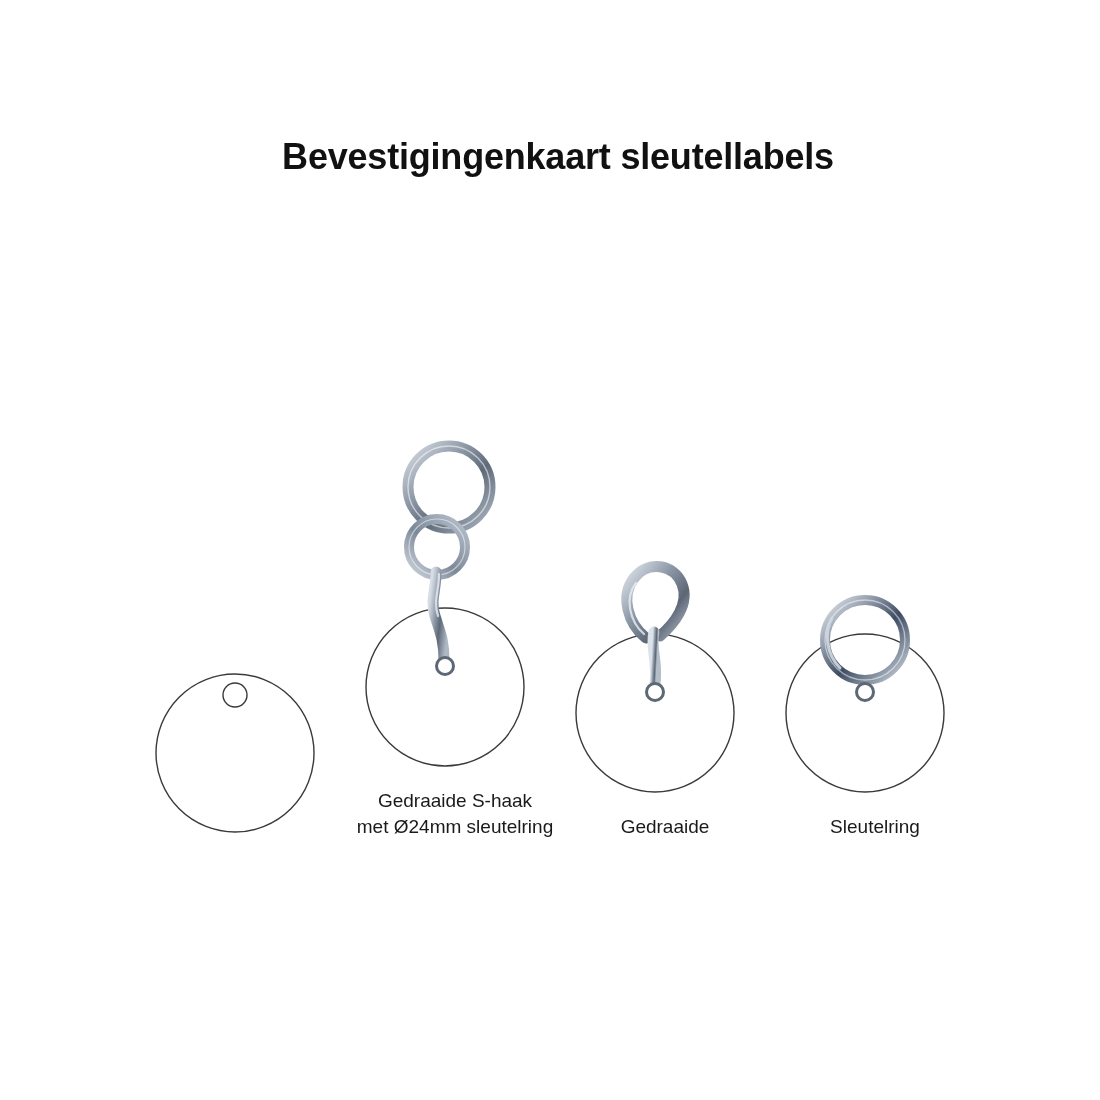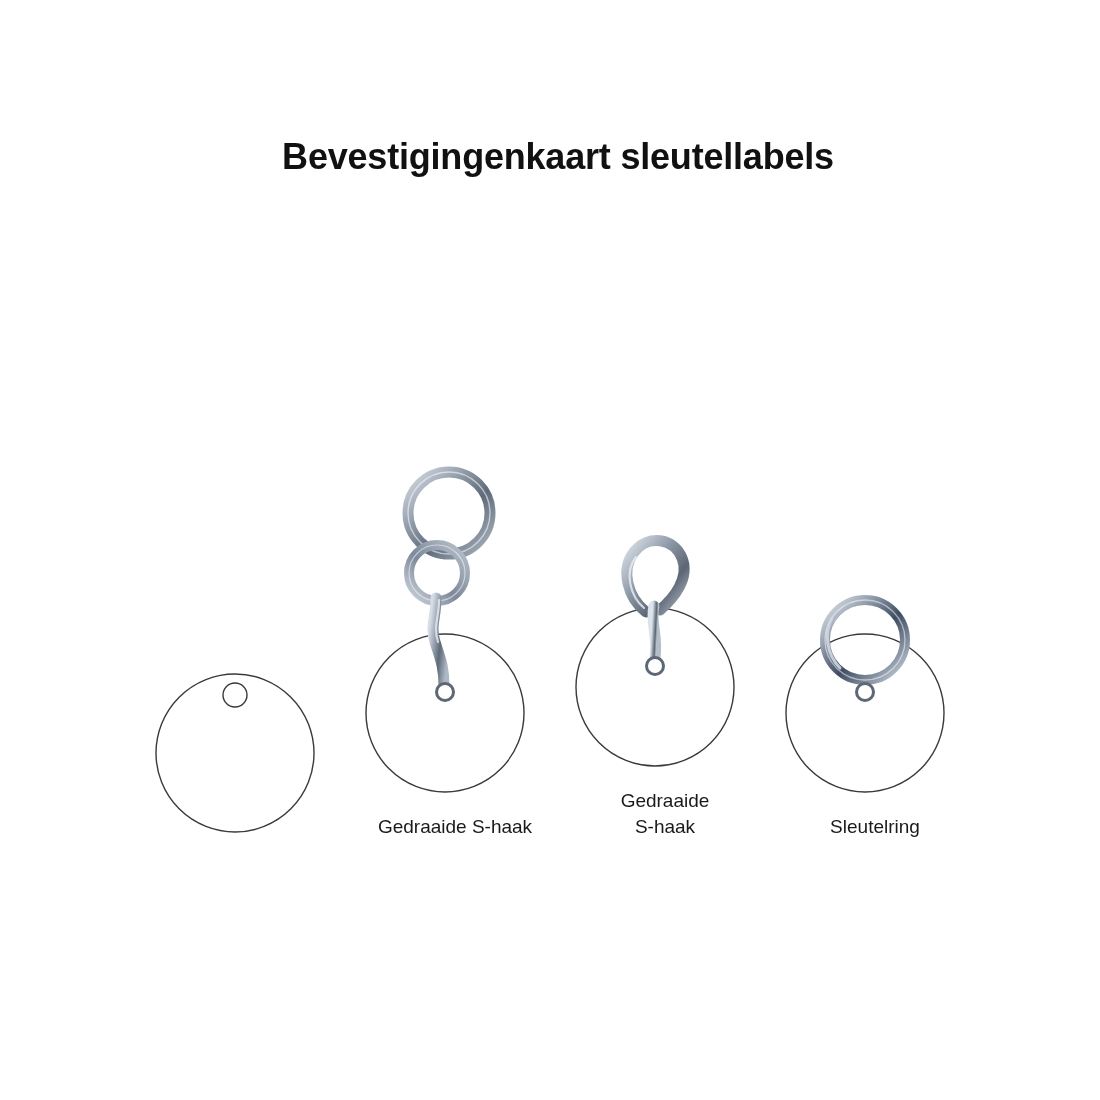--- a/index.html
+++ b/index.html
@@ -131,20 +131,21 @@
           <circle cx="97" cy="145" r="28" fill="none" stroke="#ffffff" stroke-width="1.2" opacity="0.5"></circle>
 
           <path d="M96 170 C 96 190, 90 198, 95 214 C 100 230, 104 238, 104 258" fill="none" stroke="url(#metal1)" stroke-width="11" stroke-linecap="round"></path>
           <path d="M99 172 C 99 190, 93 198, 98 214" fill="none" stroke="#e7ecf1" stroke-width="2.2" stroke-linecap="round" opacity="0.8"></path>
 
           <circle cx="105" cy="264" r="8.5" fill="#ffffff" stroke="#5d6775" stroke-width="3"></circle>
         </svg>
       </div>
       <div class="caption">
         <span>Gedraaide S-haak</span>
+        <span class="line2">met Ø24mm sleutelring</span>
       </div>
     </div>
 
     <div class="option">
       <div class="art">
         <svg viewBox="0 0 210 372" xmlns="http://www.w3.org/2000/svg">
           <defs>
             <linearGradient id="metal2" x1="0" y1="0" x2="1" y2="1">
               <stop offset="0%" stop-color="#dde3ea"></stop>
               <stop offset="40%" stop-color="#8d98a7"></stop>
@@ -158,21 +159,20 @@
           <path d="M96 210 C 78 196, 70 168, 84 150 C 98 132, 124 136, 132 156 C 140 176, 124 196, 110 208" fill="none" stroke="url(#metal2)" stroke-width="11" stroke-linecap="round"></path>
           <path d="M94 206 C 80 194, 74 170, 86 155" fill="none" stroke="#eaeff4" stroke-width="2.2" stroke-linecap="round" opacity="0.8"></path>
 
           <path d="M104 204 C 100 220, 108 232, 105 256" fill="none" stroke="url(#metal2)" stroke-width="11" stroke-linecap="round"></path>
 
           <circle cx="105" cy="264" r="8.5" fill="#ffffff" stroke="#5d6775" stroke-width="3"></circle>
         </svg>
       </div>
       <div class="caption">
         <span>Gedraaide</span>
-        <span class="line2">S-haak</span>
       </div>
     </div>
 
     <div class="option">
       <div class="art">
         <svg viewBox="0 0 210 372" xmlns="http://www.w3.org/2000/svg">
           <defs>
             <linearGradient id="metal3" x1="0" y1="0" x2="1" y2="1">
               <stop offset="0%" stop-color="#e2e7ed"></stop>
               <stop offset="25%" stop-color="#9aa4b2"></stop>

